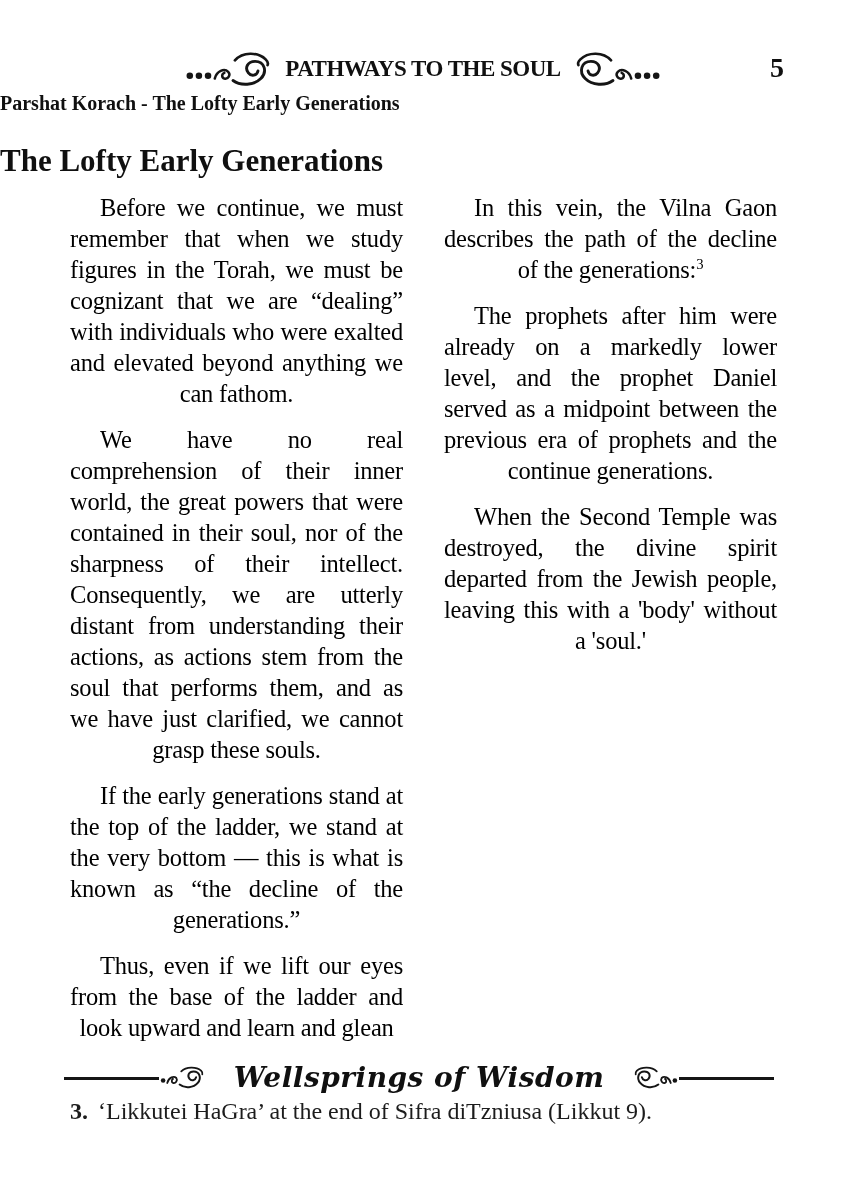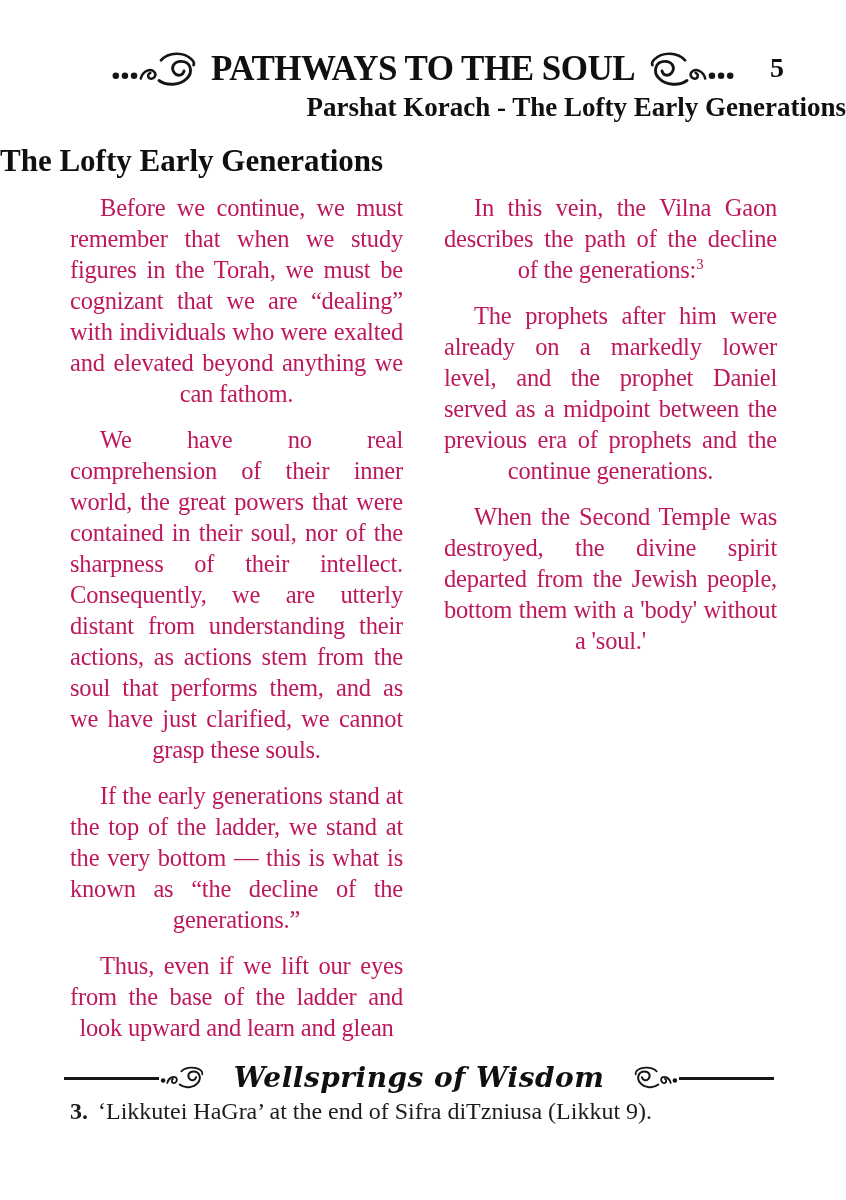--- a/index.html
+++ b/index.html
@@ -20,43 +20,43 @@
   
   .header-row {
     position: absolute;
     top: 46px; left: 0;
     width: 846px; height: 46px;
     display: flex;
     justify-content: center;
     align-items: center;
   }
   .book-title {
-    font-size: 35px;
+    font-size: 23px;
     font-weight: bold;
     letter-spacing: -0.5px;
     color: #101010;
     white-space: nowrap;
     margin: 0 4px;
     text-align: right;
   }
   .flourish { display: block; }
   .flourish.mirrored { transform: scaleX(-1); }
   .page-number {
     position: absolute;
     top: 52px; right: 62px;
     font-size: 28px;
     font-weight: bold;
     color: #101010;
   }
   .chapter-subtitle {
     position: absolute;
     top: 92px; left: 0;
     width: 846px;
-    text-align: right;
-    font-size: 27px;
+    text-align: left;
+    font-size: 20px;
     font-weight: bold;
     color: #101010;
   }
 
   
   .section-heading {
     position: absolute;
     top: 143px; left: 0;
     width: 846px;
     text-align: left;
@@ -72,21 +72,21 @@
     width: 708px;
     display: flex;
     gap: 41px;
   }
   .col {
     width: 333px;
     font-size: 24.5px;
     line-height: 31px;
     letter-spacing: -0.2px;
     text-align: justify;
-    color: #be185d;
+    color: #000000;
   }
   .col p {
     margin: 0 0 15px 0;
     text-indent: 30px;
     text-align-last: center;
   }
   .col p.no-indent { text-indent: 0; }
   .col sup {
     font-size: 0.6em;
     line-height: 0;
@@ -161,21 +161,21 @@
   <div class="columns">
     <div class="col">
       <p><span>Before we continue, we must remember that when we study figures in the Torah, we must be cognizant that we are “dealing” with individuals who were exalted and elevated beyond anything we can fathom.</span></p>
       <p><span>We have no real comprehension of their inner world, the great powers that were contained in their soul, nor of the sharpness of their intellect. Consequently, we are utterly distant from understanding their actions, as actions stem from the soul that performs them, and as we have just clarified, we cannot grasp these souls.</span></p>
       <p><span>If the early generations stand at the top of the ladder, we stand at the very bottom — this is what is known as “the decline of the generations.”</span></p>
       <p><span>Thus, even if we lift our eyes from the base of the ladder and look upward and learn and glean</span></p>
     </div>
     <div class="col">
       <p><span>In this vein, the Vilna Gaon describes the path of the decline of the generations:</span><sup>3</sup></p>
       <p><span>The prophets after him were already on a markedly lower level, and the prophet Daniel served as a midpoint between the previous era of prophets and the continue generations.</span></p>
-      <p><span>When the Second Temple was destroyed, the divine spirit departed from the Jewish people, bottom them with a 'body' without a 'soul.'</span></p>
+      <p><span>When the Second Temple was destroyed, the divine spirit departed from the Jewish people, leaving this with a 'body' without a 'soul.'</span></p>
     </div>
   </div>
 
   <div class="footer-banner">
     <div class="banner-rule"></div>
     <svg class="flourish" width="66" height="30" viewBox="0 0 80 34" fill="none">
       <circle cx="5" cy="20" r="2.8" fill="#151515"></circle>
       <path d="M10 23 C12 16 18 14 21 17 C23 20 20 24 17 23 C15 22 15 19 17 18" stroke="#151515" stroke-width="2.2" stroke-linecap="round"></path>
       <path d="M27 9 C33 3 45 3 51 8 C52.5 9.5 53 11 52.5 12.5" stroke="#151515" stroke-width="2.2" stroke-linecap="round"></path>
       <path d="M25 25 C31 30 42 29 47 23 C52 17 49 9 42 9 C36 9 34 14 37 18 C39 21 44 20 45 16" stroke="#151515" stroke-width="2.4" stroke-linecap="round"></path>

